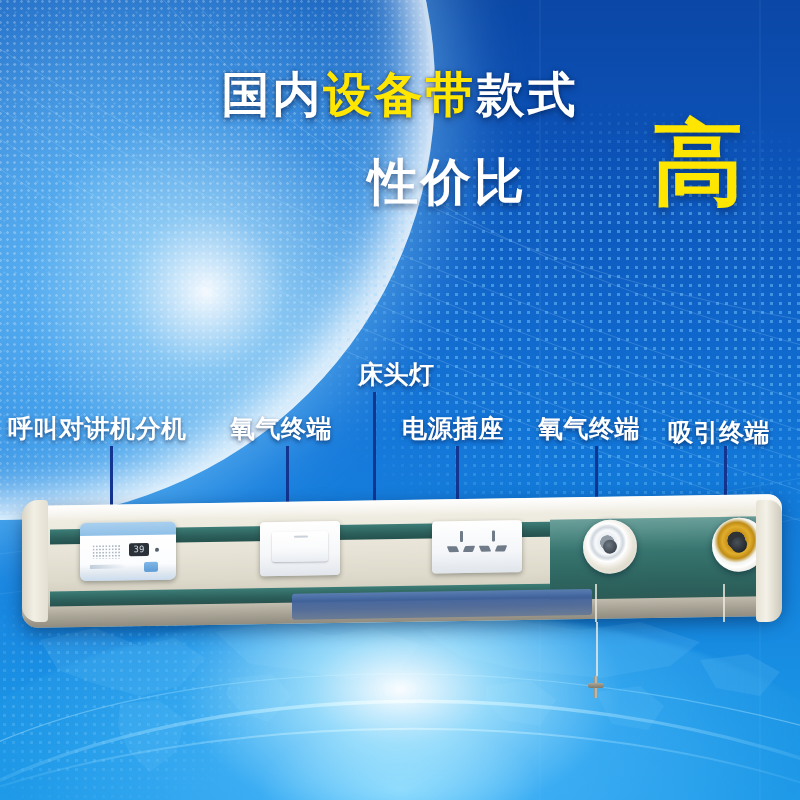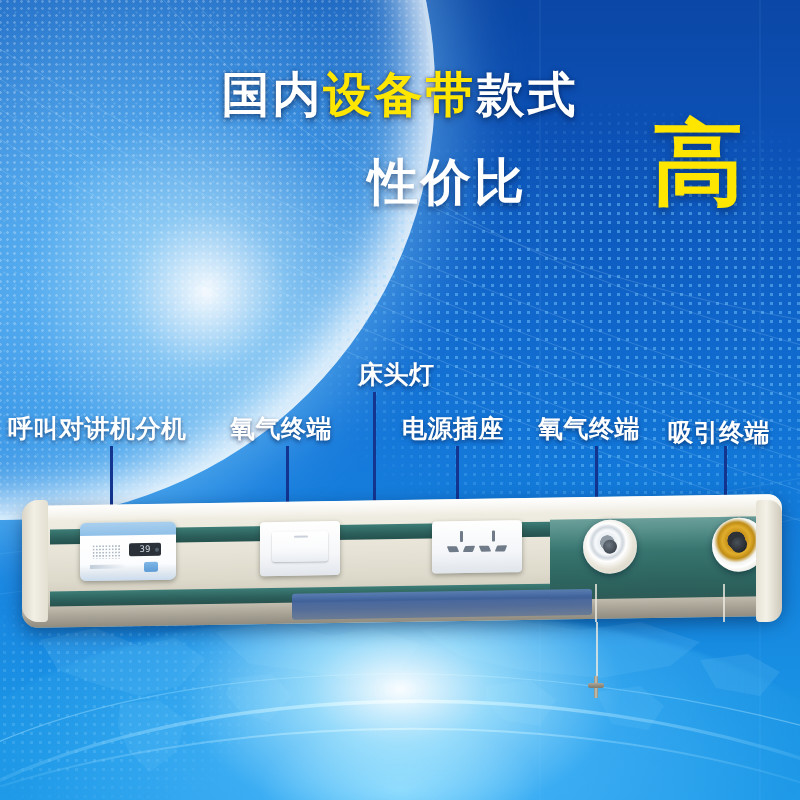--- a/index.html
+++ b/index.html
@@ -164,21 +164,21 @@
 
   
   #intercom{left:58px;top:18px;width:96px;height:58px;
     background:linear-gradient(180deg,#cfe4f5 0%,#bcd9f1 14%,#ffffff 22%,#fbfcfe 72%,#dfe7ef 88%,#cbdcef 100%);
     border-radius:6px;box-shadow:0 2px 5px rgba(40,45,35,.40);}
   #intercom .ic-topband{position:absolute;left:0;top:0;width:100%;height:13px;
     background:linear-gradient(180deg,#a9cfee,#8fc0e8);border-radius:6px 6px 0 0;}
   #intercom .ic-grille{position:absolute;left:12px;top:22px;width:28px;height:14px;
     background-image:radial-gradient(circle,#9aa7b4 .9px,transparent 1.1px);
     background-size:3.2px 3.2px;opacity:.8;}
-  #intercom .ic-display{position:absolute;left:49px;top:21px;width:32px;height:13px;
+  #intercom .ic-display{position:absolute;left:49px;top:21px;width:20px;height:13px;
     background:#2b3138;border-radius:2px;color:#cfd8e2;font-size:9px;line-height:13px;
     text-align:center;font-family:"DejaVu Sans Mono",monospace;letter-spacing:0;}
   #intercom .ic-led{position:absolute;left:75px;top:26px;width:4px;height:4px;border-radius:50%;
     background:#53606d;}
   #intercom .ic-btn{position:absolute;left:64px;top:40px;width:14px;height:10px;border-radius:2px;
     background:linear-gradient(180deg,#7fb7e6,#5d9bd6);}
   #intercom .ic-brand{position:absolute;left:10px;top:42px;width:36px;height:4px;
     background:linear-gradient(90deg,rgba(150,170,190,.55),rgba(150,170,190,0));}
 
   

